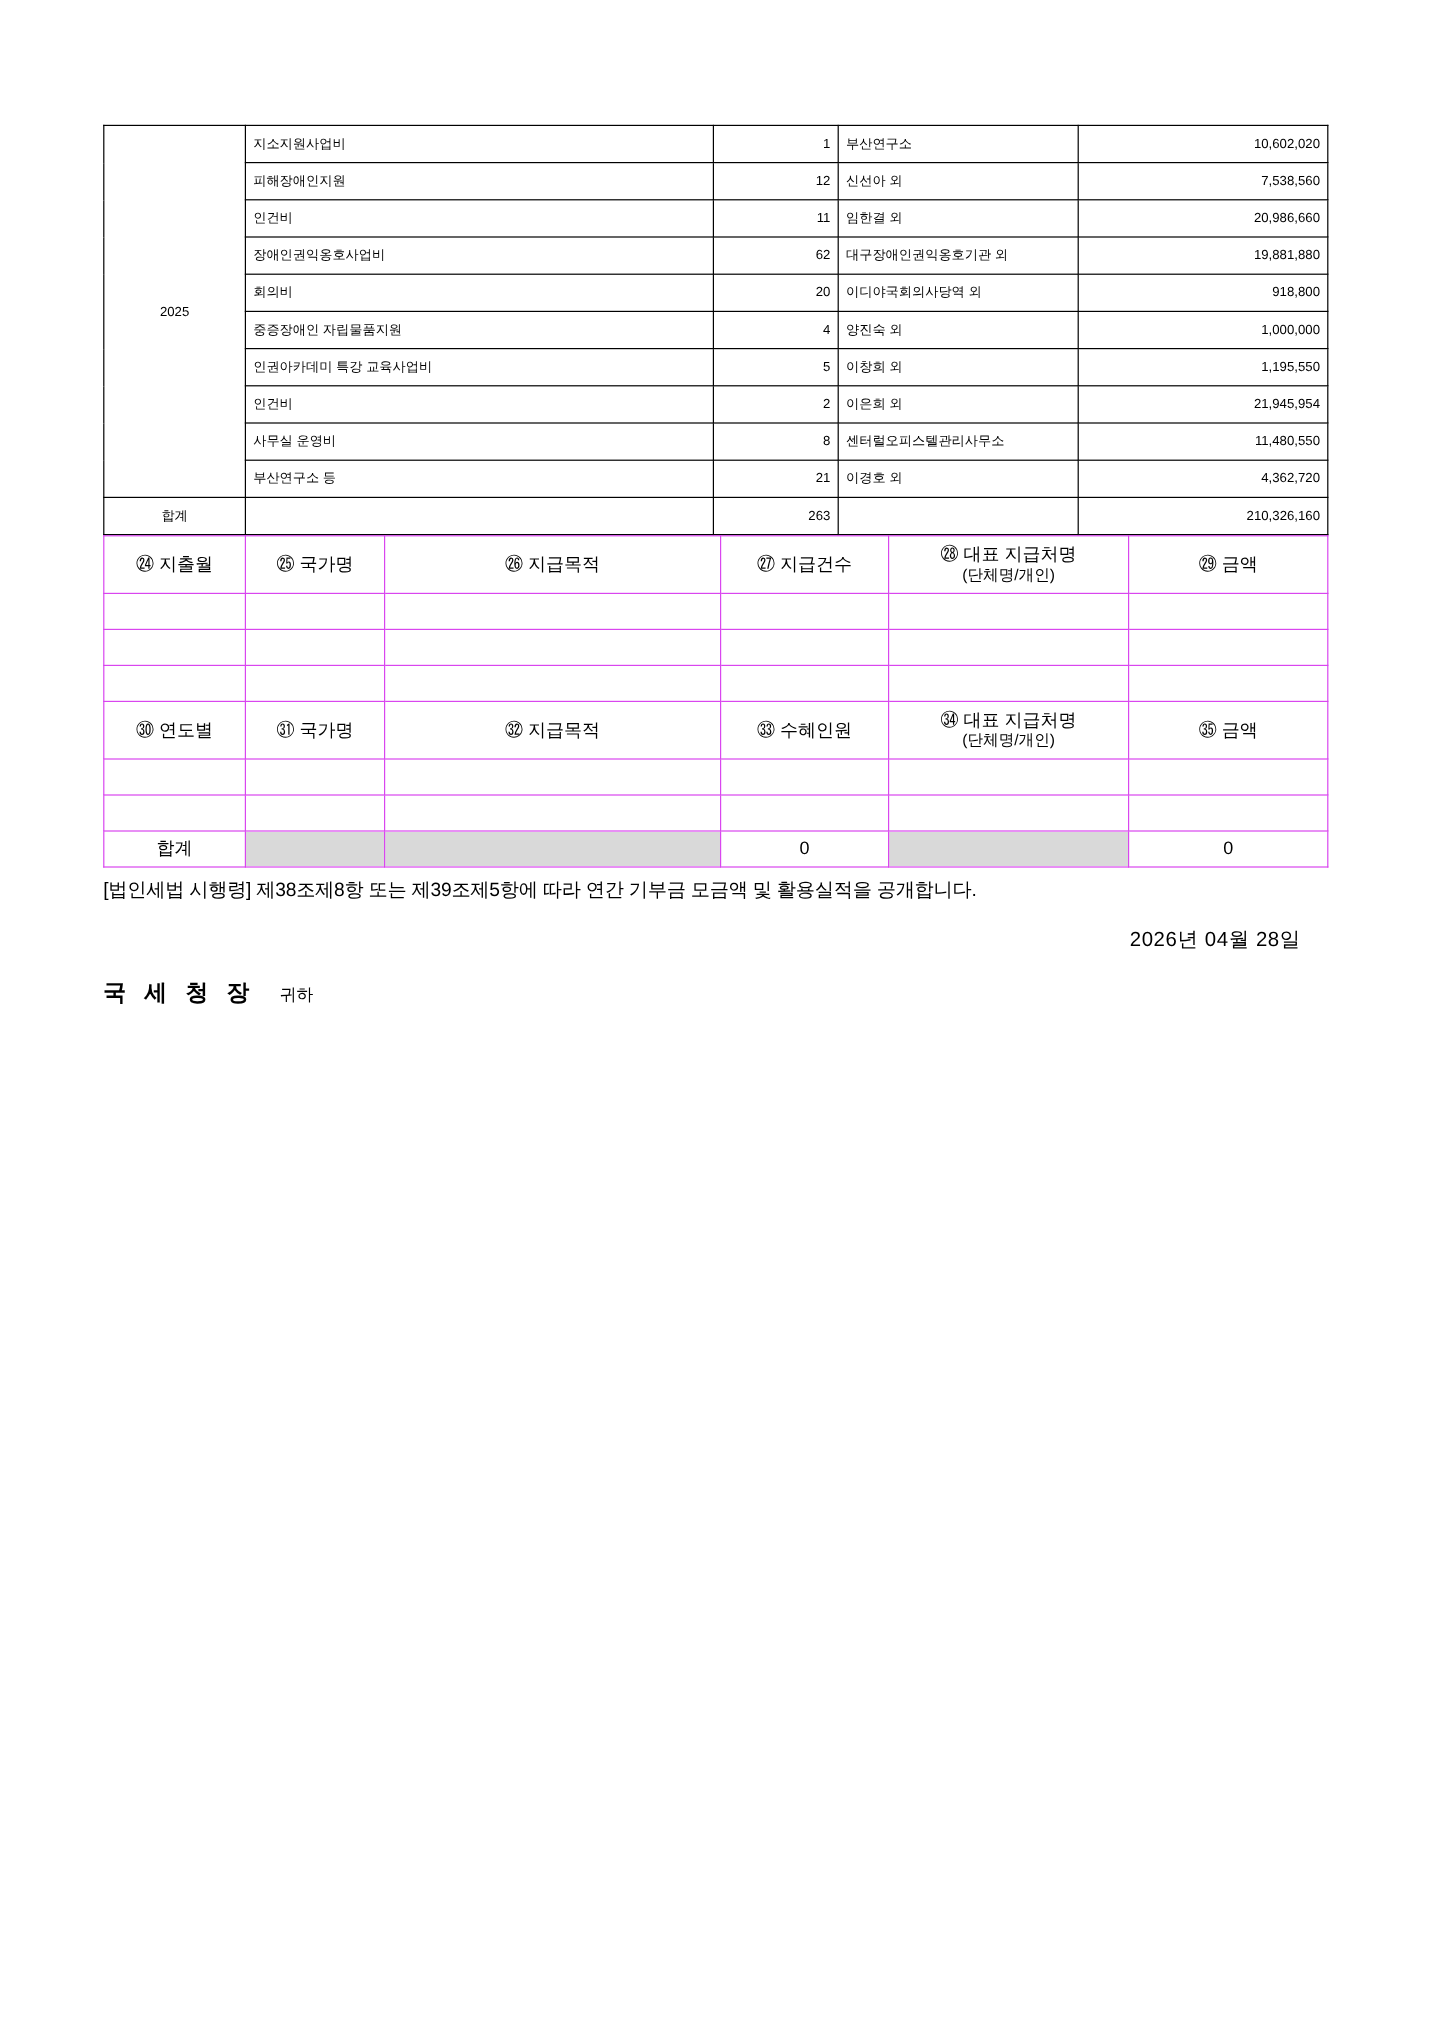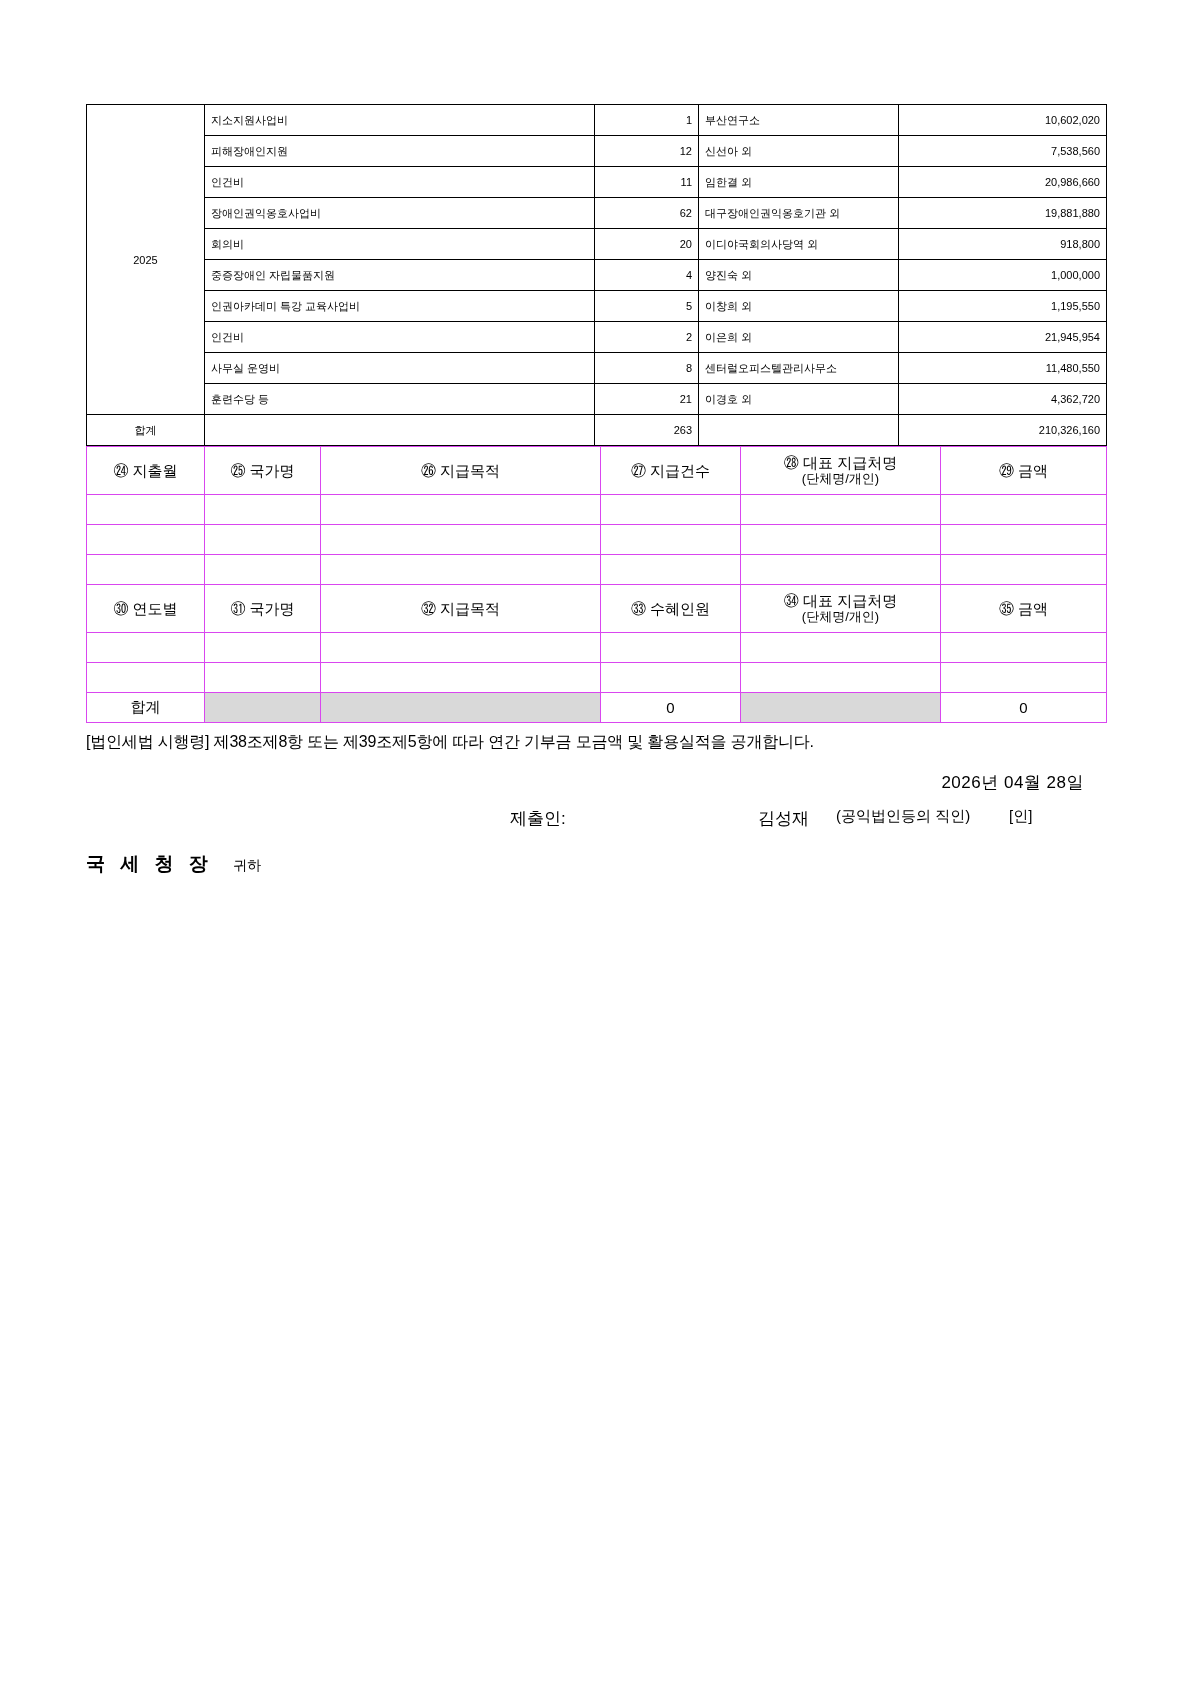--- a/index.html
+++ b/index.html
@@ -198,21 +198,21 @@
           <td class="c-name">이은희 외</td>
           <td class="c-amt">21,945,954</td>
         </tr>
         <tr>
           <td class="c-item">사무실 운영비</td>
           <td class="c-cnt">8</td>
           <td class="c-name">센터럴오피스텔관리사무소</td>
           <td class="c-amt">11,480,550</td>
         </tr>
         <tr>
-          <td class="c-item">훈련수당 등</td>
+          <td class="c-item">부산연구소 등</td>
           <td class="c-cnt">21</td>
           <td class="c-name">이경호 외</td>
           <td class="c-amt">4,362,720</td>
         </tr>
         <tr>
           <td class="c-year total-label">합계</td>
           <td class="c-item"></td>
           <td class="c-cnt">263</td>
           <td class="c-name"></td>
           <td class="c-amt">210,326,160</td>
@@ -326,26 +326,20 @@
           <td class="shade"></td>
           <td class="num-right">0</td>
         </tr>
       </tbody>
     </table>
 
     <div class="legal">[법인세법 시행령] 제38조제8항 또는 제39조제5항에 따라 연간 기부금 모금액 및 활용실적을 공개합니다.</div>
 
     <div class="date-line">2026년  04월  28일</div>
 
-    <div class="submitter-row">
-      <span class="submitter-label">제출인:</span>
-      <span class="submitter-name">김성재</span>
-      <span class="submitter-role">(공익법인등의 직인)</span>
-      <span class="submitter-seal">[인]</span>
-    </div>
 
     <div class="office-row">
       <span>국 세 청 장</span>
       <span class="suffix">귀하</span>
     </div>
 
 
   </div>
 </div>
 

